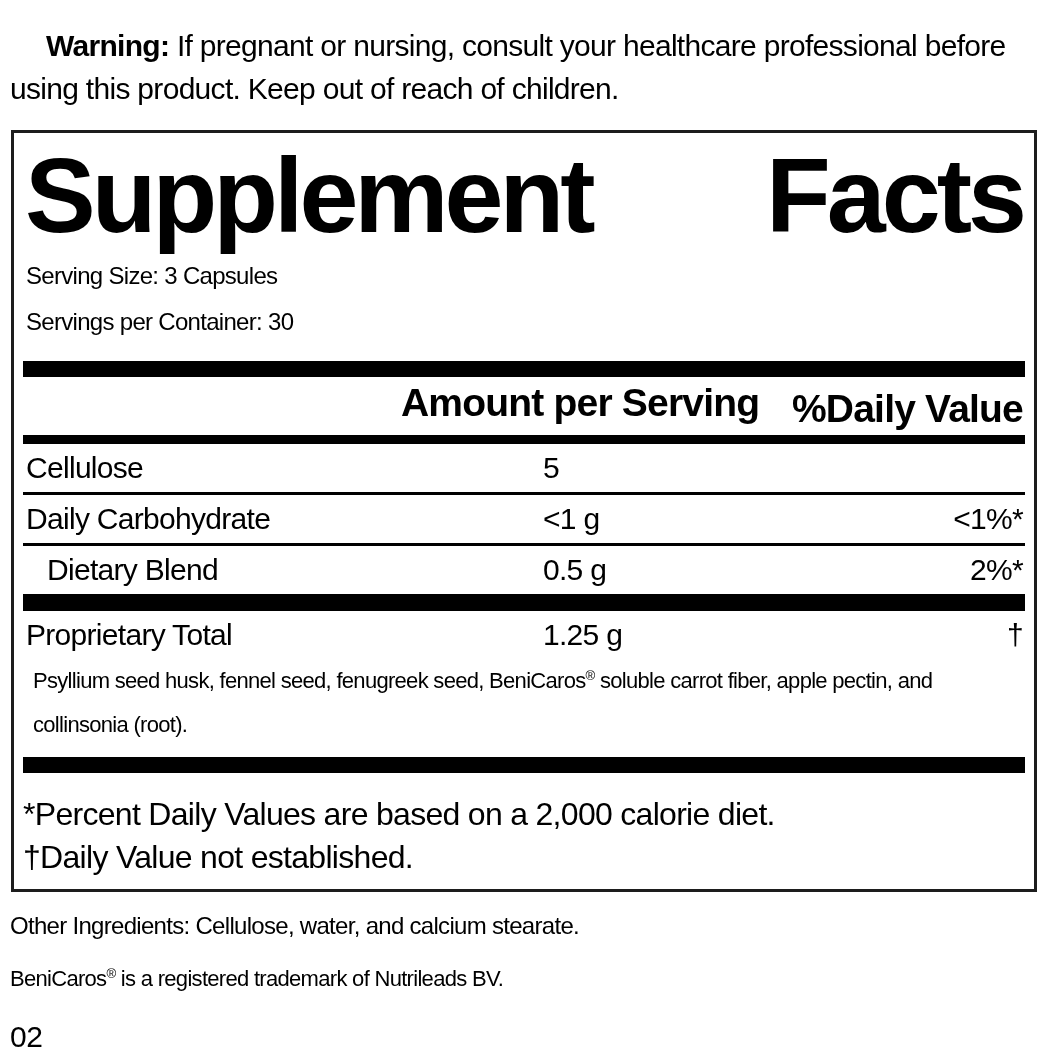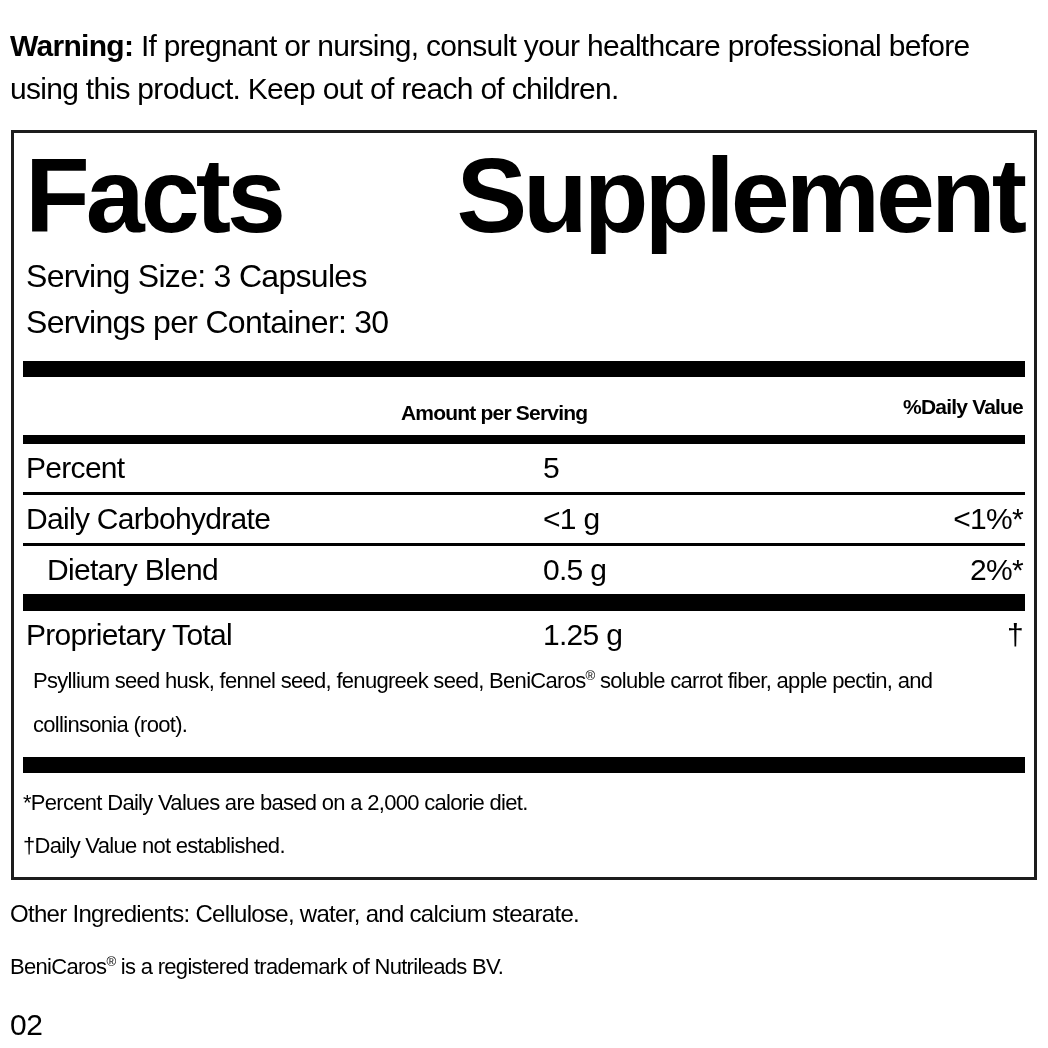--- a/index.html
+++ b/index.html
@@ -14,69 +14,69 @@
   }
   .cond { letter-spacing: -0.6px; }
 
   
   .warning {
     margin: 24px 12px 0 10px;
     font-size: 30px;
     line-height: 43px;
     letter-spacing: -0.7px;
   }
-  .warning b { letter-spacing: -0.7px; }
+  .warning b { letter-spacing: -0.7px; margin-left: 36px; }
 
   
   .facts-box {
     margin: 20px 11px 0 11px;
     border: 3px solid #1d1d1d;
     padding: 0 9px 10px 9px;
     background: #fff;
   }
   .facts-title {
     display: flex;
     justify-content: space-between;
     align-items: baseline;
     font-weight: bold;
     font-size: 106px;
     line-height: 100px;
     letter-spacing: -4px;
     margin: 12px 2px 0 2px;
     white-space: nowrap;
   }
   .serving-info {
-    font-size: 32px;
+    font-size: 24px;
     line-height: 46px;
     margin: 8px 0 0 3px;
     letter-spacing: -0.7px;
   }
   .bar { background: #000; width: 100%; }
   .bar-thick  { height: 16px; margin-top: 16px; }
   .bar-medium { height: 9px; }
   .bar-heavy  { height: 17px; }
   .bar-bottom { height: 16px; }
 
   .col-header {
     position: relative;
     height: 58px;
     font-weight: bold;
-    font-size: 21px;
+    font-size: 39px;
     letter-spacing: -0.8px;
   }
   .col-header .amount-h {
     position: absolute;
     left: 378px;
     bottom: 10px;
     white-space: nowrap;
   }
   .col-header .dv-h {
     position: absolute;
     right: 2px;
-    bottom: 16px;
+    bottom: 4px;
     white-space: nowrap;
   }
 
   .nrow {
     display: grid;
     grid-template-columns: 520px 1fr auto;
     align-items: center;
     min-height: 48px;
     font-size: 30px;
     letter-spacing: -0.7px;
@@ -93,24 +93,24 @@
     letter-spacing: -0.7px;
     margin: 0 0 10px 10px;
     padding-right: 4px;
   }
   sup.reg {
     font-size: 60%;
     vertical-align: super;
     line-height: 0;
   }
   .footnotes {
-    font-size: 22px;
+    font-size: 32px;
     line-height: 43px;
     letter-spacing: -0.7px;
-    margin-top: 8px;
+    margin-top: 20px;
   }
 
   .other-ingredients {
     margin: 20px 12px 0 10px;
     font-size: 24px;
     letter-spacing: -0.7px;
   }
   .trademark {
     margin: 26px 12px 0 10px;
     font-size: 22px;
@@ -125,40 +125,40 @@
 </head>
 <body>
 
 <div class="warning cond">
   <b>Warning:</b><span> If pregnant or nursing, consult your healthcare professional before using this product. Keep out of reach of children.</span>
 </div>
 
 <div class="facts-box">
 
   <div class="facts-title">
+    <span>Supplement</span>
     <span>Facts</span>
-    <span>Supplement</span>
   </div>
 
   <div class="serving-info">
     <div>Serving Size: 3 Capsules</div>
     <div>Servings per Container: 30</div>
   </div>
 
   <div class="bar bar-thick"></div>
 
   <div class="col-header">
     <span class="amount-h">Amount per Serving</span>
     <span class="dv-h">%Daily Value</span>
   </div>
 
   <div class="bar bar-medium"></div>
 
   <div class="nrow">
-    <span class="n">Percent</span>
+    <span class="n">Cellulose</span>
     <span class="a">5</span>
     <span class="d"></span>
   </div>
   <div class="sep"></div>
 
   <div class="nrow">
     <span class="n">Daily Carbohydrate</span>
     <span class="a">&lt;1 g</span>
     <span class="d">&lt;1%*</span>
   </div>

